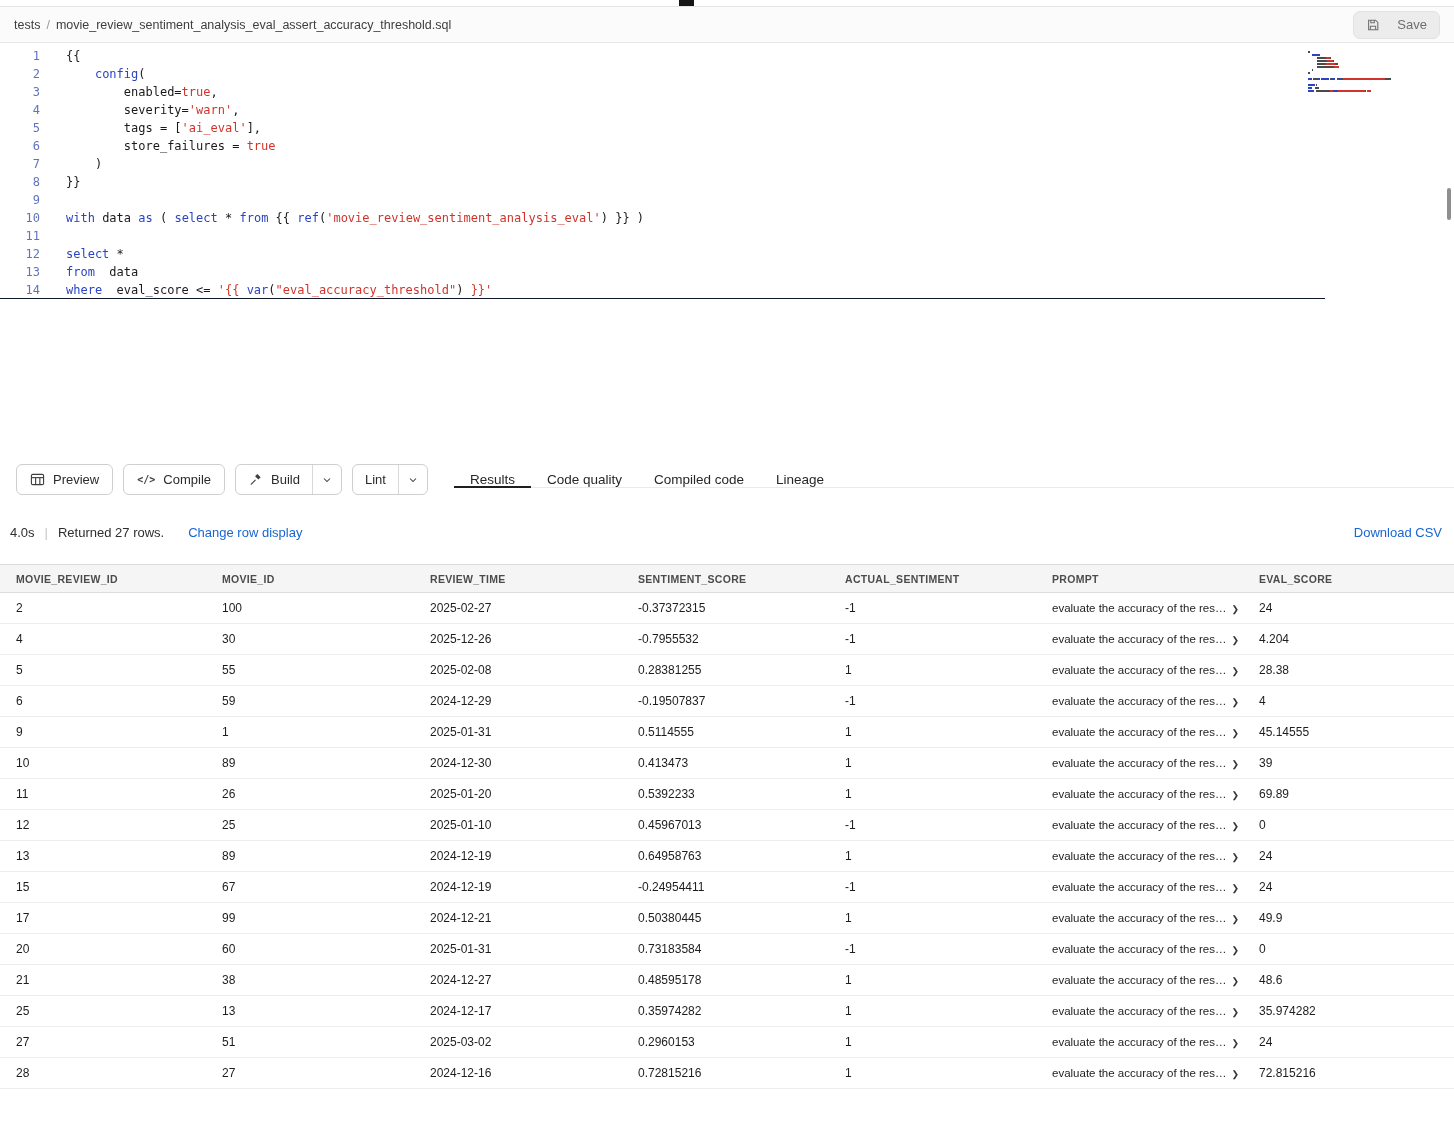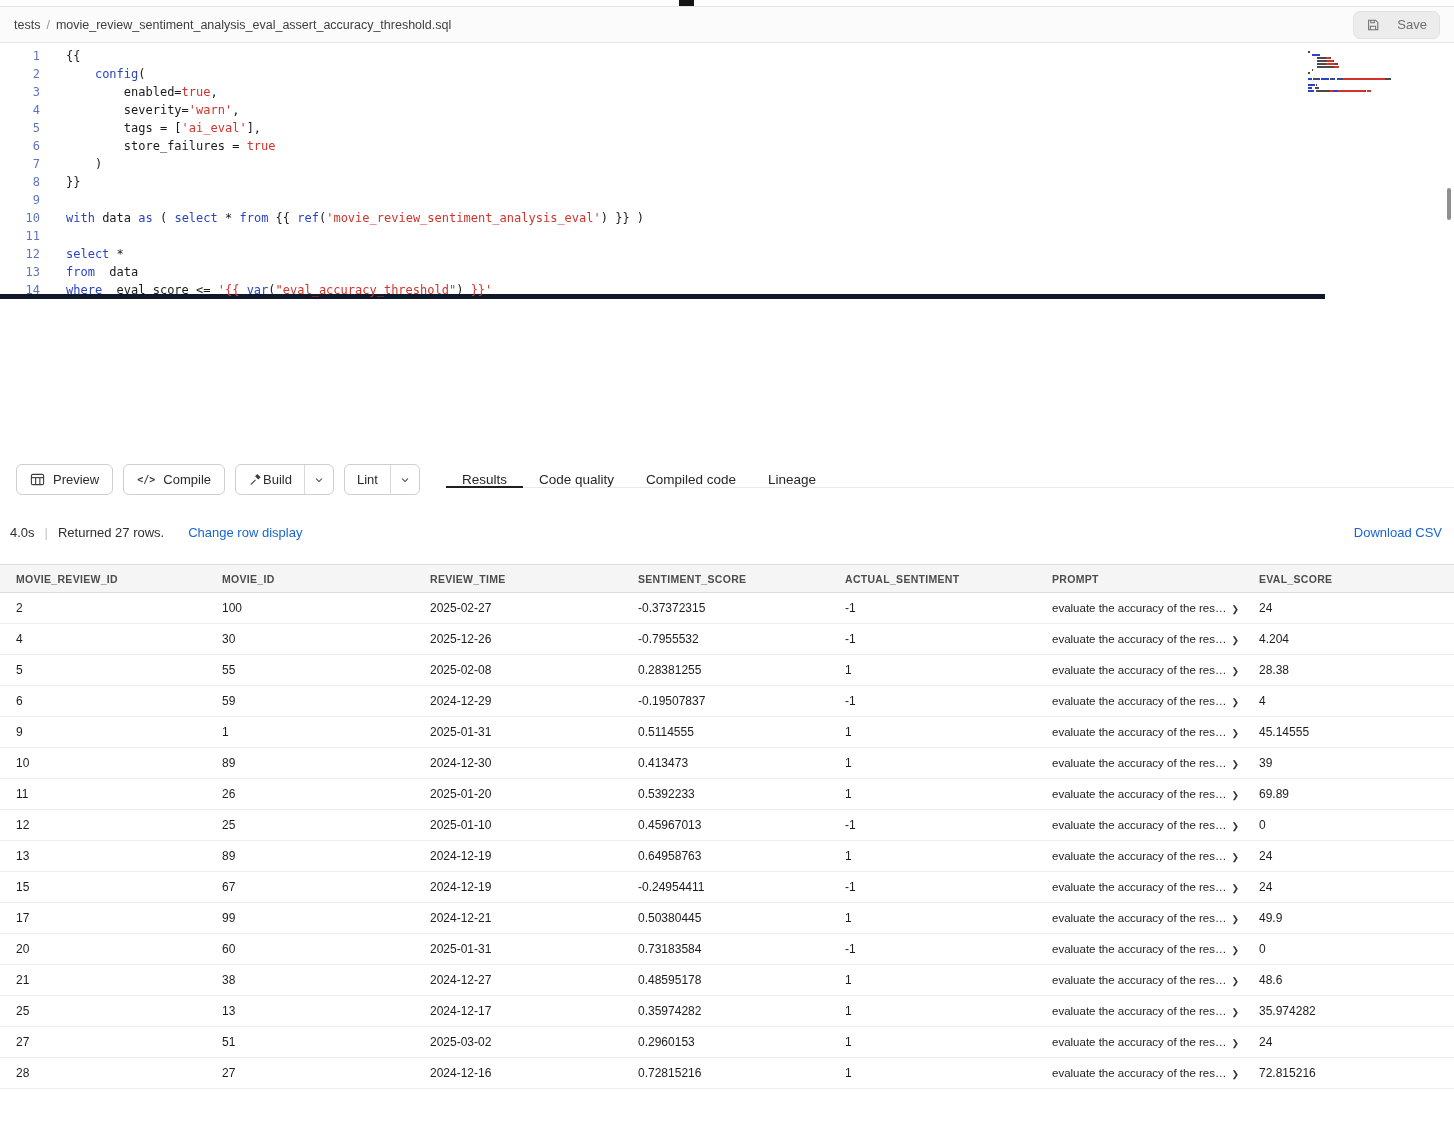--- a/index.html
+++ b/index.html
@@ -22,39 +22,39 @@
 
   
   .editor{height:416px;position:relative;padding-top:4px;box-sizing:border-box;background:#fff;}
   .code-line{display:flex;height:18px;line-height:18px;font-family:"DejaVu Sans Mono",monospace;
              font-size:12px;white-space:pre;}
   .gutter{width:40px;text-align:right;color:#5f74bd;flex:none;}
   .code-text{margin-left:26px;}
   .tk-p{color:#1a1a1a}
   .tk-k{color:#2a44c4}
   .tk-s{color:#d0342c}
-  .code-line.active{border-bottom:5px solid #0f172a;width:1325px;box-sizing:border-box;}
+  .code-line.active{border-bottom:1px solid #0f172a;width:1325px;box-sizing:border-box;}
 
   .minimap{position:absolute;top:8px;right:26px;width:120px;}
   .mm-line{display:flex;height:2px;margin-bottom:1px;}
   .mm-seg{height:2px;}
   .mm-t{background:transparent}
   .mm-p{background:#4a4a4a}
   .mm-k{background:#2a44c4}
   .mm-s{background:#d0342c}
   .scroll-stub{position:absolute;right:3px;top:145px;width:4px;height:32px;background:#8f8f8f;border-radius:2px;}
 
   
   .toolbar{height:41px;display:flex;padding-left:16px;box-sizing:border-box;align-items:center;}
   .btns{display:flex;align-items:center;gap:10px;}
   .btn{height:31px;border:1px solid #cfcfcf;background:#fff;border-radius:6px;padding:0 13px;
        font-size:13px;color:#2b2b2b;display:flex;align-items:center;gap:8px;cursor:pointer;font-family:inherit;}
   .btn-group{border:1px solid #cfcfcf;border-radius:6px;display:flex;height:31px;align-items:stretch;
              background:#fff;box-sizing:border-box;}
-  .gbtn{border:none;background:none;padding:0 12px;display:flex;align-items:center;font-size:13px;
+  .gbtn{border:none;background:none;padding:0 12px;display:flex;align-items:center;gap:8px;font-size:13px;
         color:#2b2b2b;cursor:pointer;font-family:inherit;}
   .caret{border:none;border-left:1px solid #d8d8d8;background:none;padding:0 8px;display:flex;
          align-items:center;cursor:pointer;}
   .compile-glyph{font-family:"DejaVu Sans Mono",monospace;font-size:10px;color:#3f3f3f;font-weight:bold;}
 
   .tabs{display:flex;align-items:stretch;margin-left:26px;flex:1;border-bottom:1px solid #eaeaea;box-sizing:border-box;}
   .tab{border:none;background:none;padding:0 16px;font-size:13.5px;color:#262626;cursor:pointer;
        position:relative;font-family:inherit;}
   .tab.active::after{content:"";position:absolute;left:0;right:0;bottom:-1px;height:2px;background:#1f1f1f;}
 

